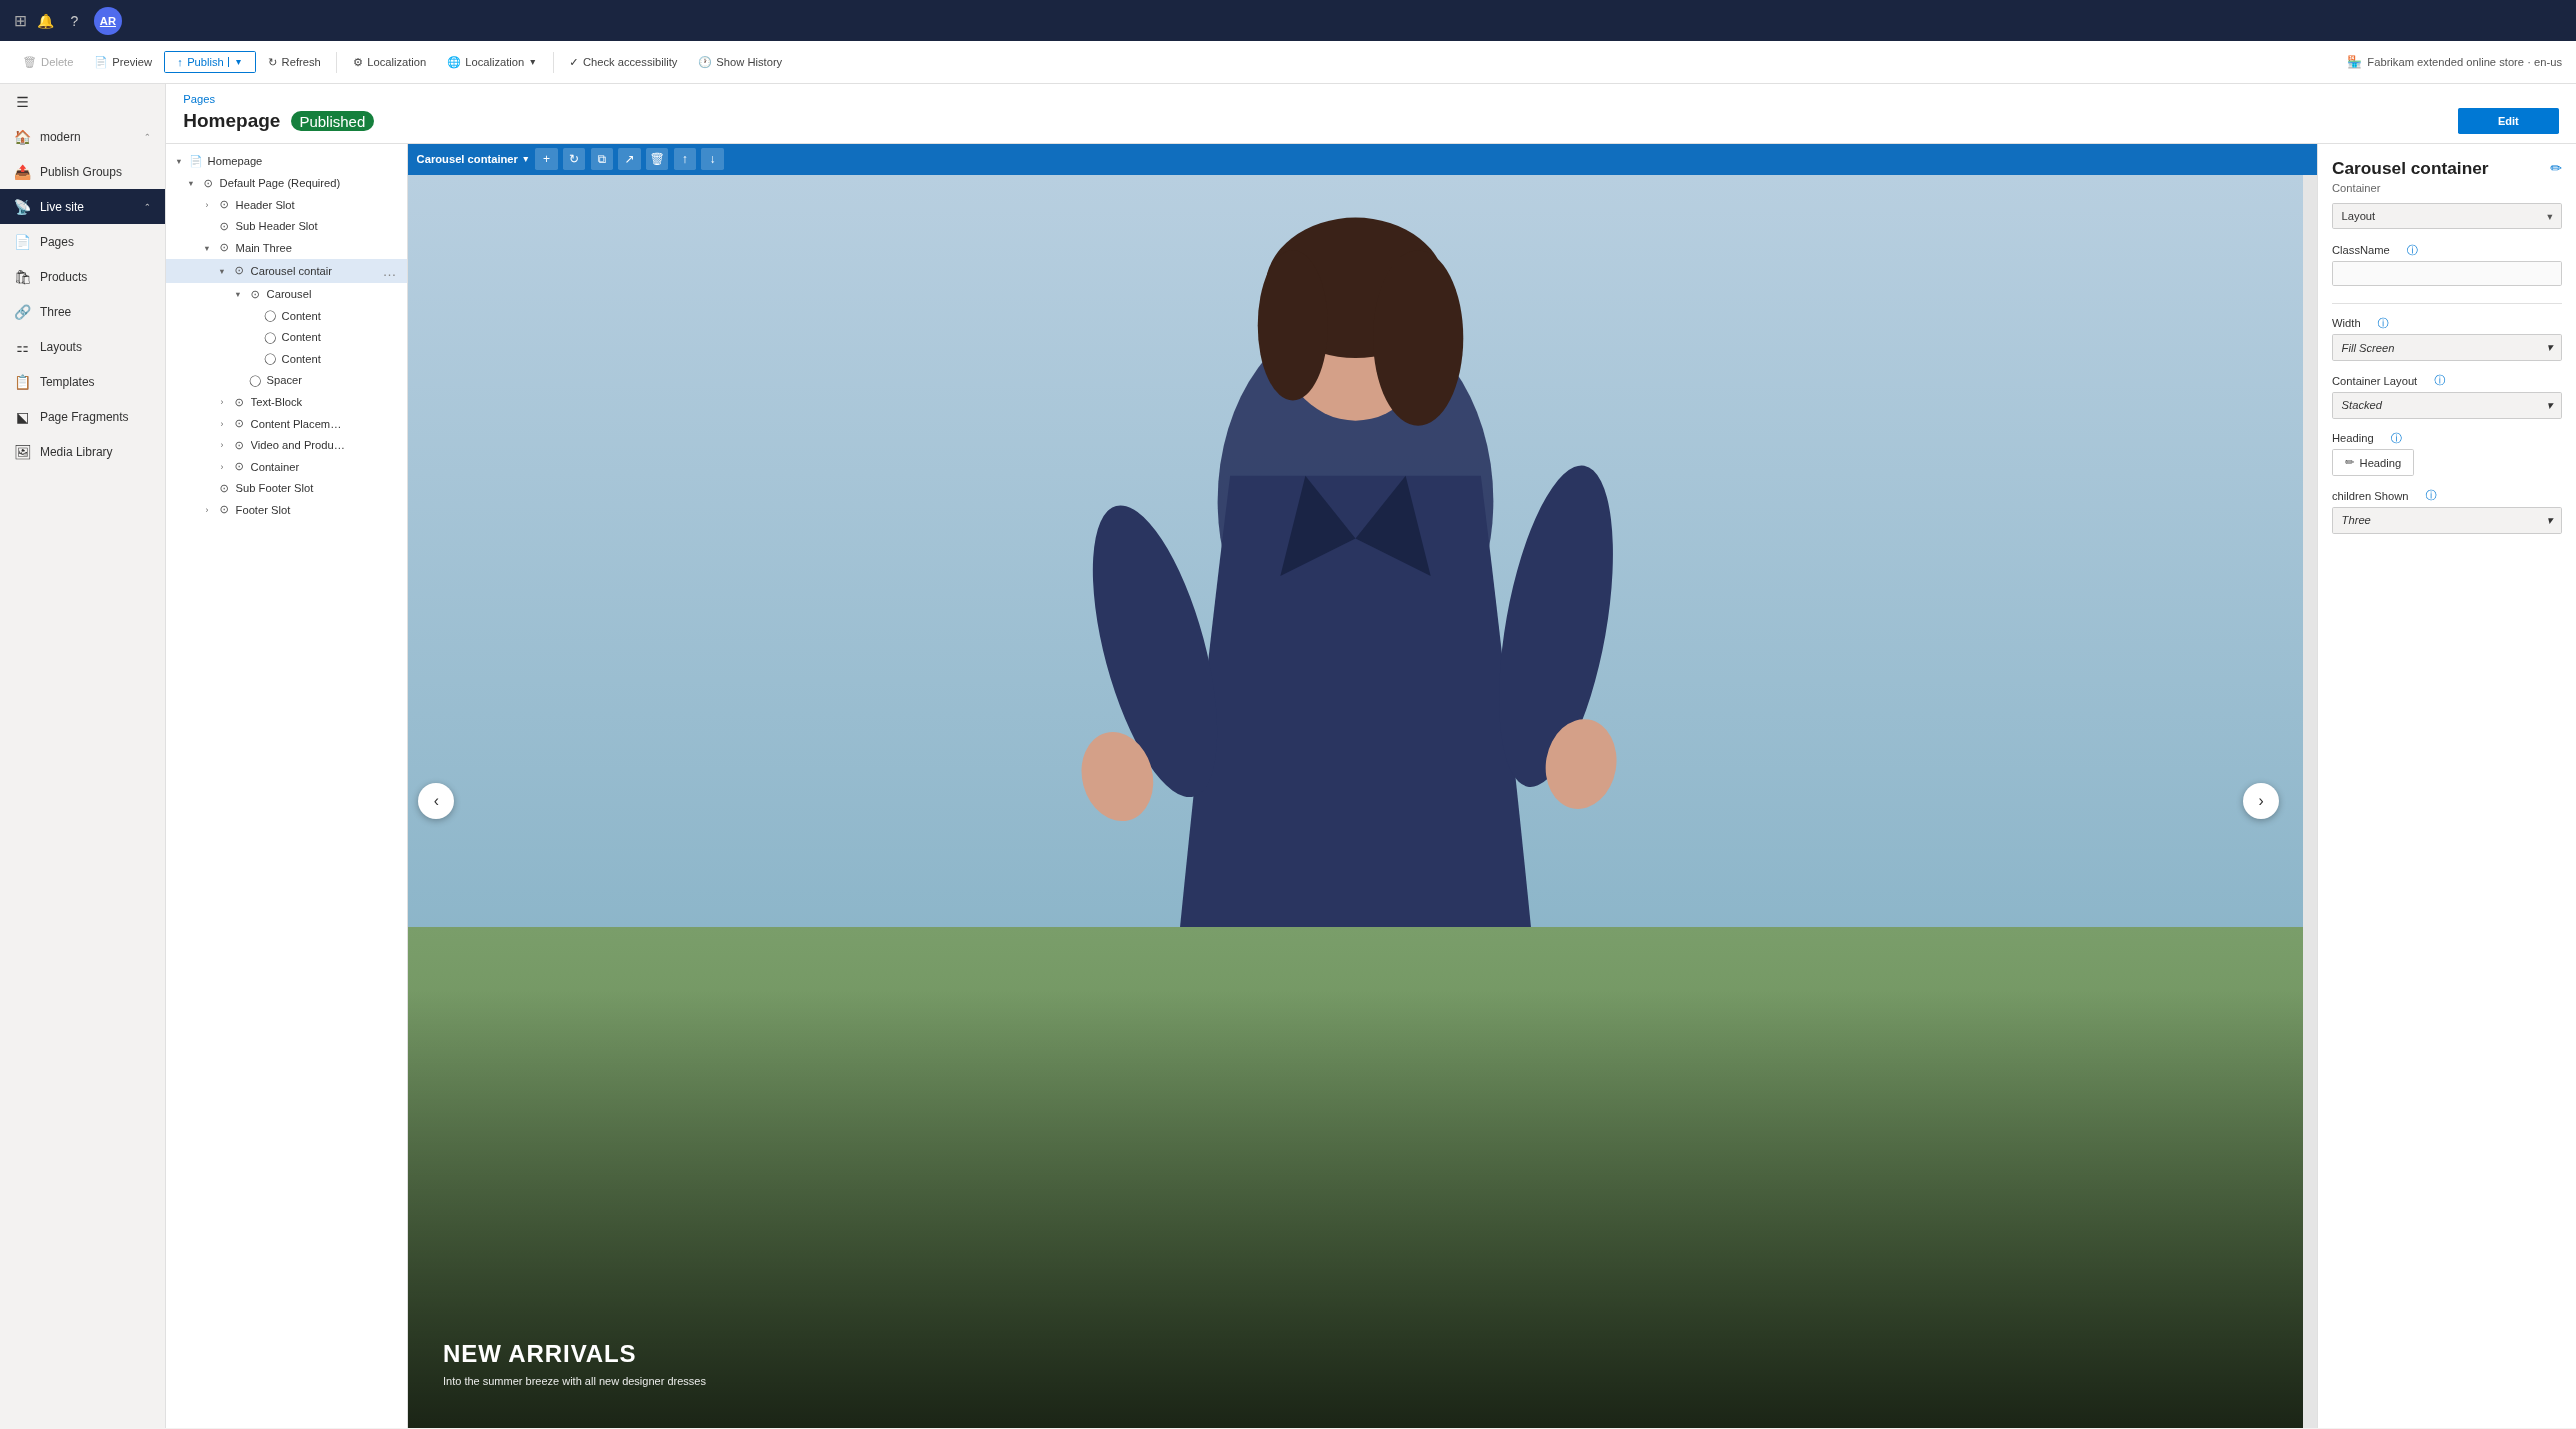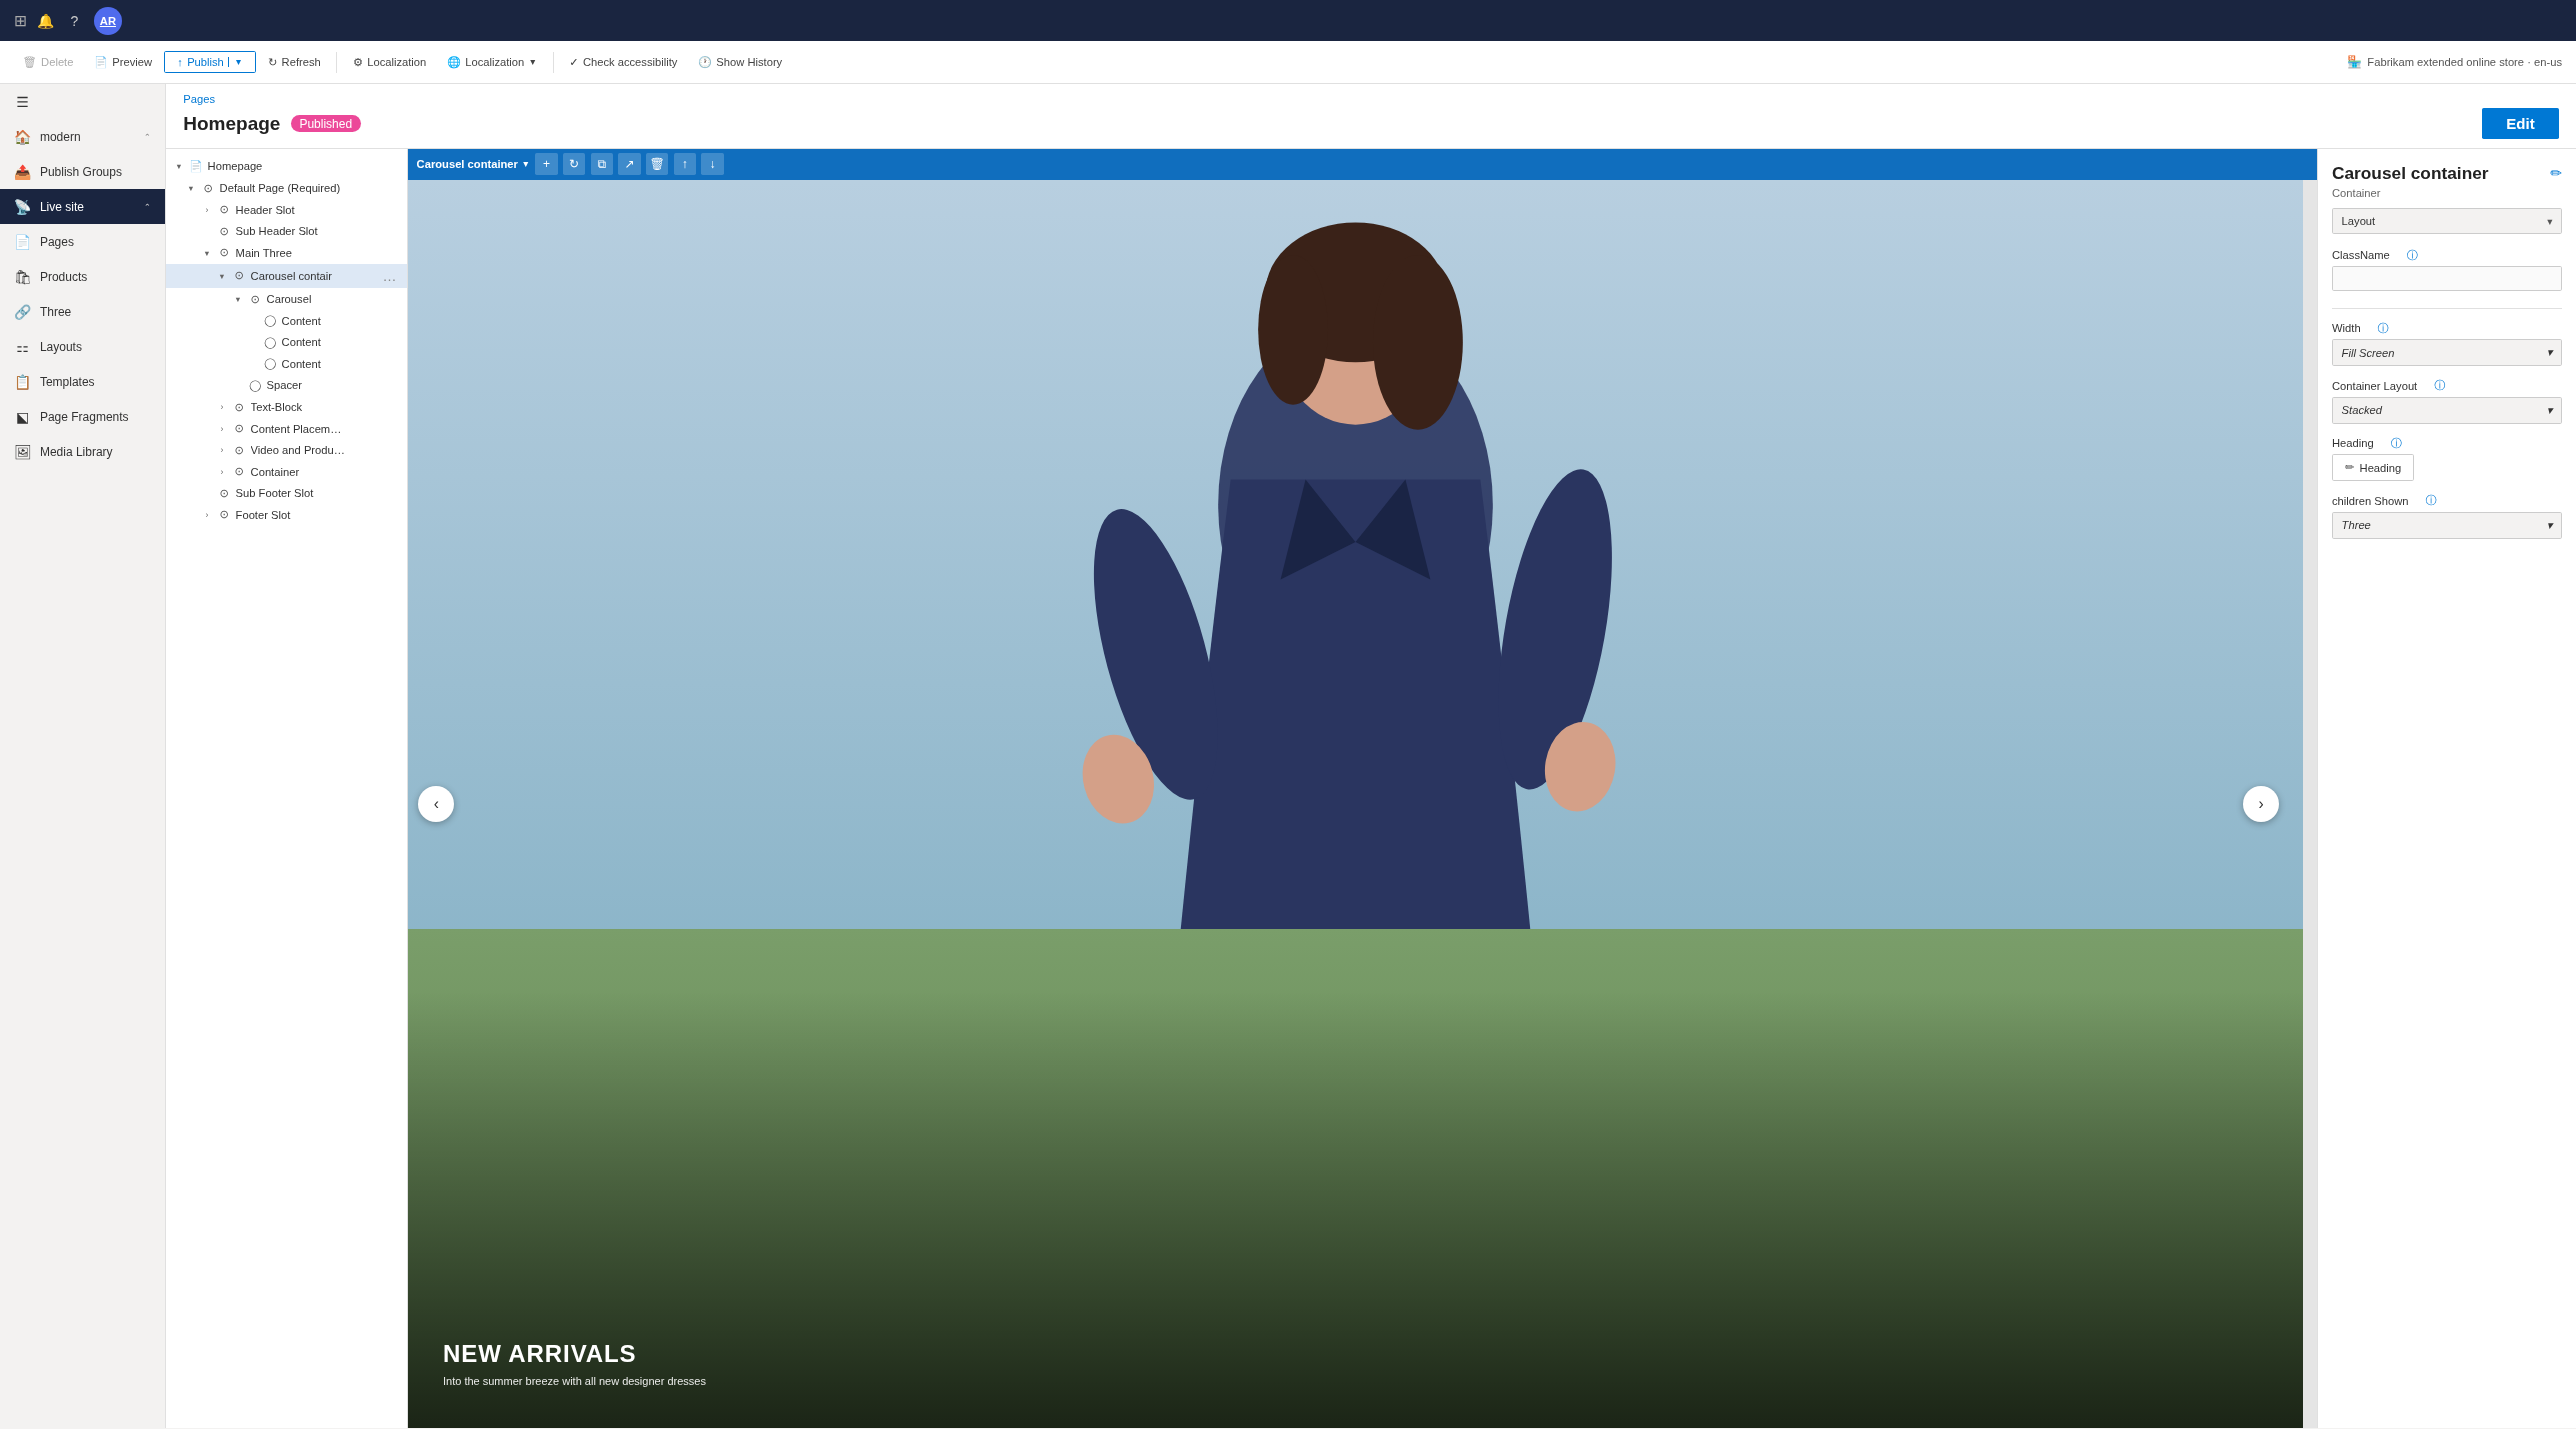--- a/index.html
+++ b/index.html
@@ -88,26 +88,26 @@
       background: white;
       padding: 8.6px 17.3px 0 17.3px;
       border-bottom: 0.9px solid #e0e0e0;
     }
     .breadcrumb { color: #0078d4; font-size: 11.2px; margin-bottom: 3.5px; cursor: pointer; }
     .page-title-row {
       display: flex; align-items: center; gap: 10.4px; padding-bottom: 8.6px;
     }
     .page-title { font-size: 19px; font-weight: 600; color: #222; }
     .published-badge {
-      background: #ec4899; color: white; font-size: 12px;
+      background: #15803d; color: white; font-size: 15px;
       padding: 1.7px 8.6px; border-radius: 10.4px;
     }
     .edit-btn {
       margin-left: auto; background: #0078d4; color: white;
-      border: none; padding: 7px 24px; font-size: 15px; font-weight: 600;
+      border: none; padding: 7px 40px; font-size: 11px; font-weight: 600;
       border-radius: 1.7px; cursor: pointer;
     }
 
     
     .split-view {
       display: flex;
       flex: 1;
       overflow: hidden;
     }
 

